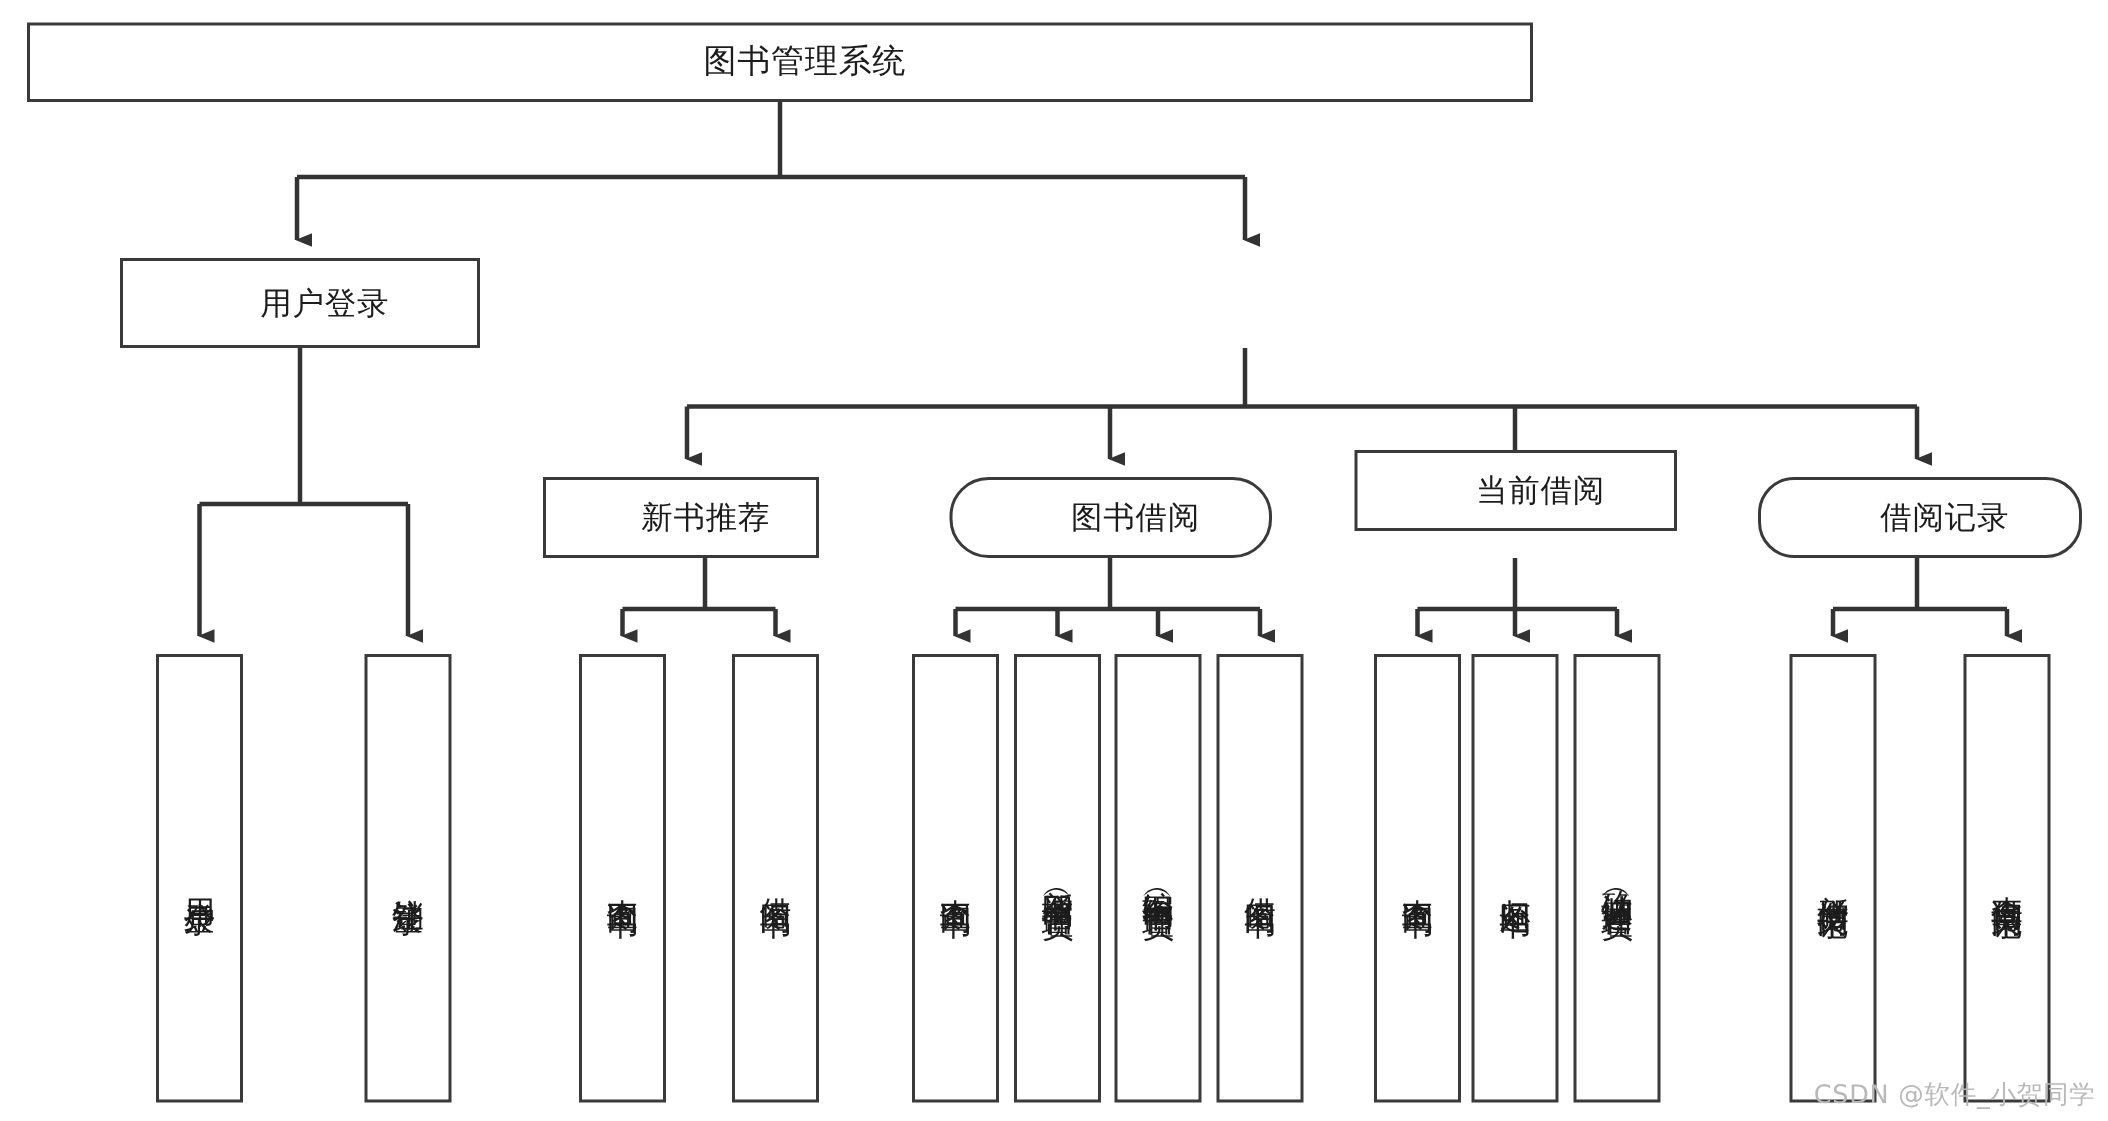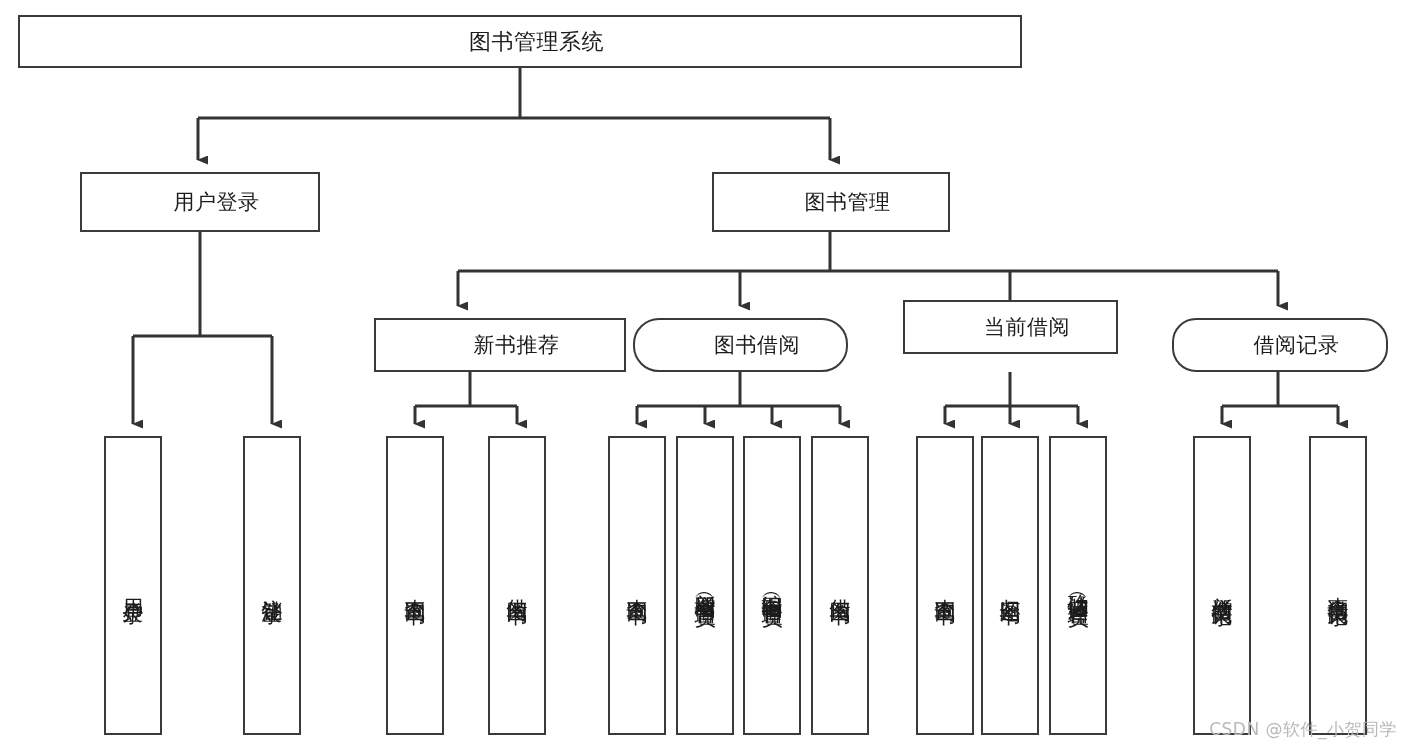--- a/index.html
+++ b/index.html
@@ -134,25 +134,22 @@
     </g>
   </svg>
 
   <div class="node h root" style="left:18px; top:15px; width:1004px; height:53px;">
     <span class="node-label">图书管理系统</span>
   </div>
 
   <div class="node h" style="left:80px; top:172px; width:240px; height:60px;">
     <span class="node-label">用户登录</span>
   </div>
-  <div class="node h" style="left:712px; top:172px; width:238px; height:60px;">
-    <span class="node-label">图书管理</span>
-  </div>
-
-  <div class="node h" style="left:374px; top:318px; width:252px; height:54px;">
+
+  <div class="node h" style="left:362px; top:318px; width:184px; height:54px;">
     <span class="node-label">新书推荐</span>
   </div>
   <div class="node h" style="left:633px; top:318px; width:215px; height:54px;border-radius:26px;">
     <span class="node-label">图书借阅</span>
   </div>
   <div class="node h" style="left:903px; top:300px; width:215px; height:54px;">
     <span class="node-label">当前借阅</span>
   </div>
   <div class="node h" style="left:1172px; top:318px; width:216px; height:54px;border-radius:24px;">
     <span class="node-label">借阅记录</span>

